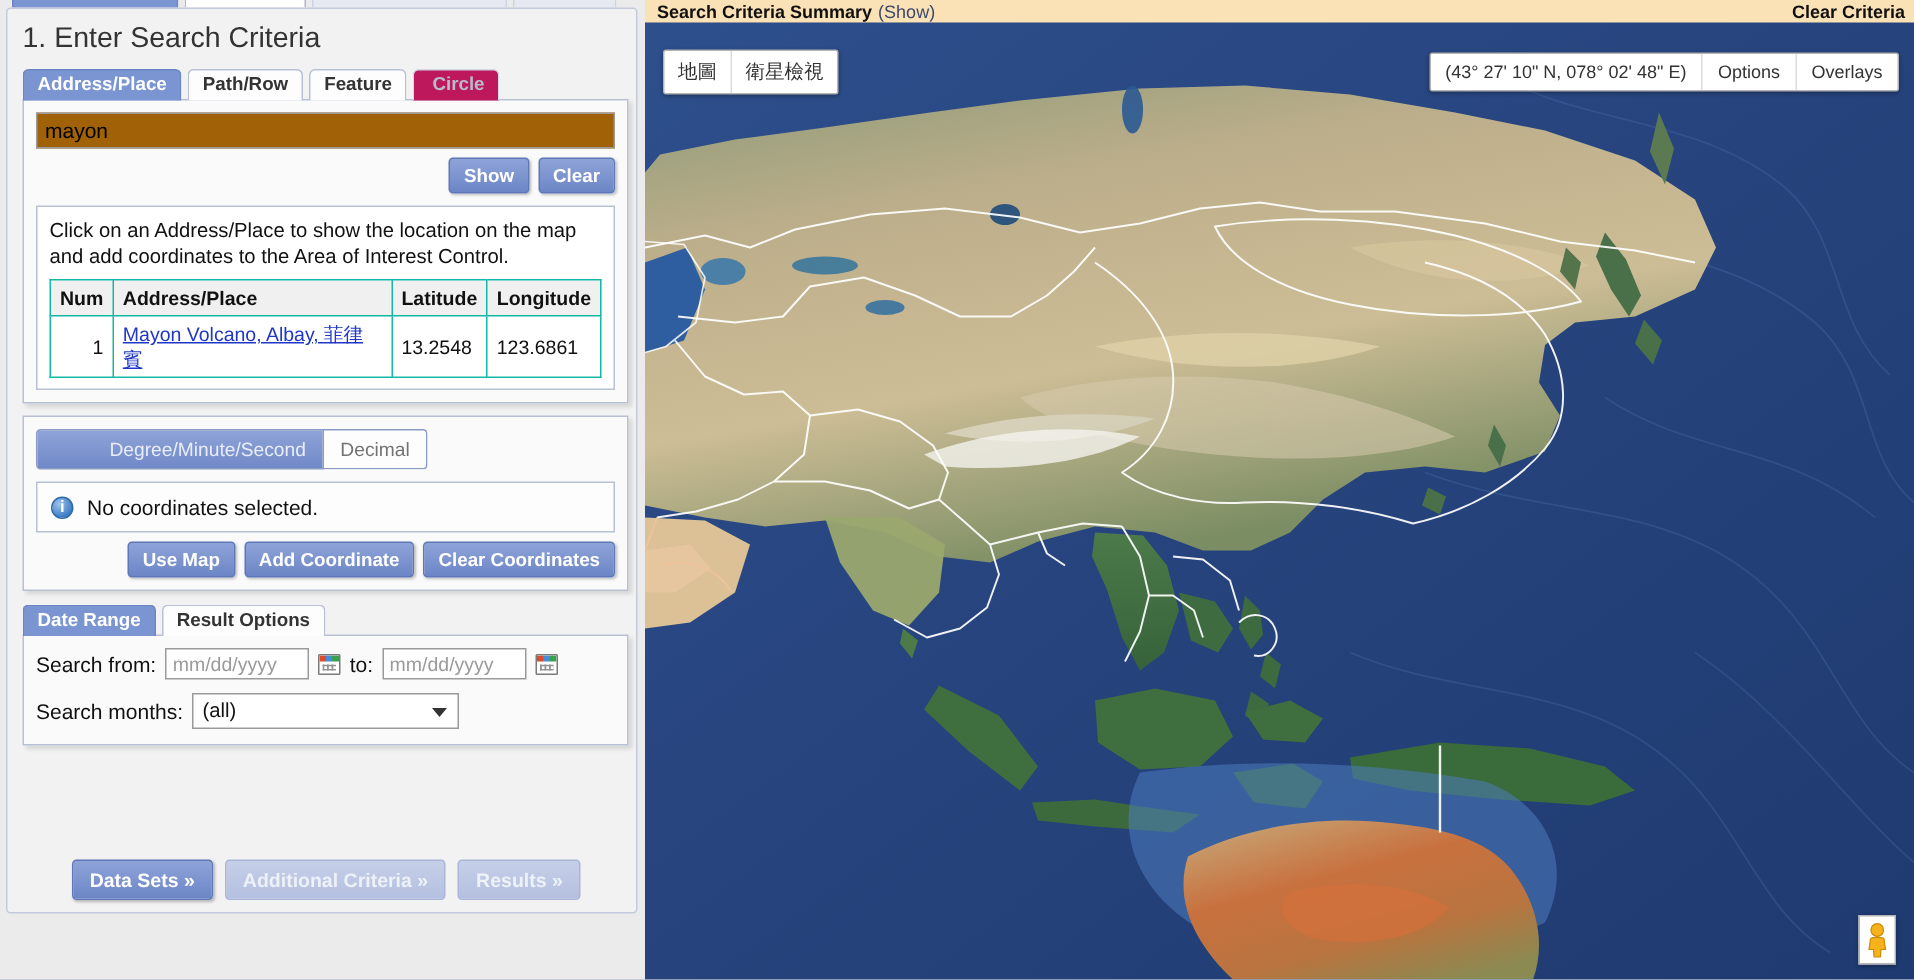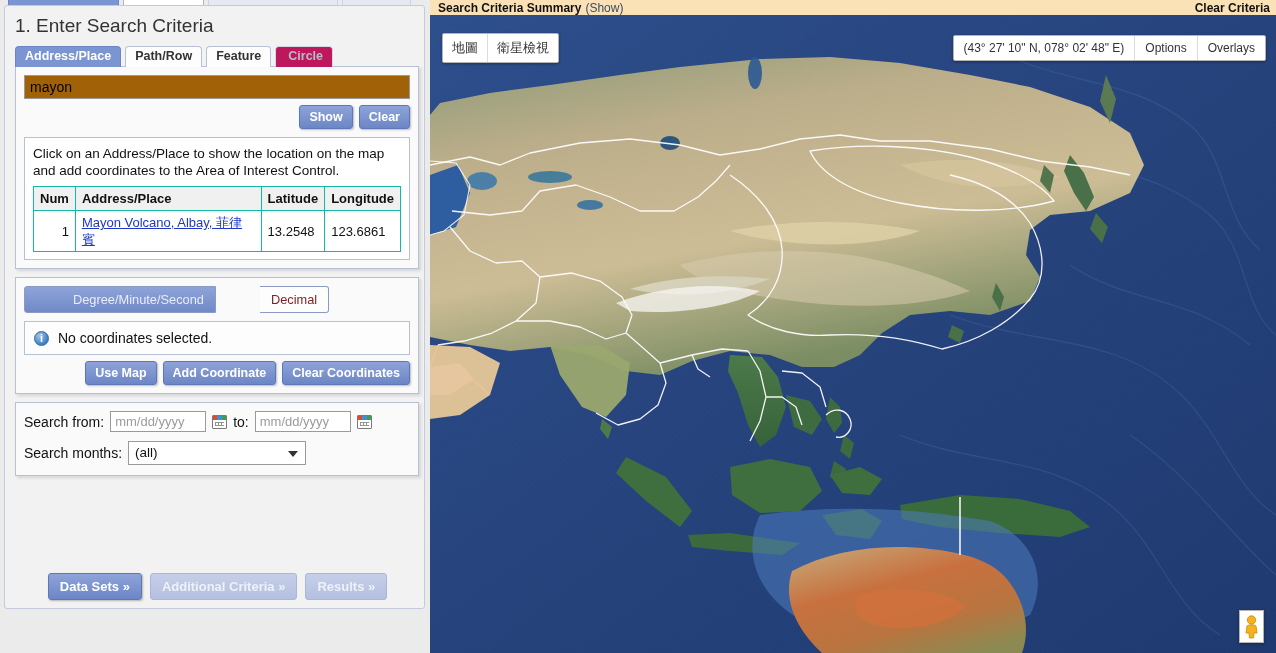--- a/index.html
+++ b/index.html
@@ -109,21 +109,21 @@
 
   
   .seg { display: flex; }
   .seg div {
     font-size: 12.8px; padding: 5px 11px;
     border: 1px solid #8a9ac4; cursor: pointer; white-space: nowrap;
   }
   .seg div:first-child { border-radius: 3px 0 0 3px; padding-left: 48px; }
   .seg div:last-child { border-radius: 0 3px 3px 0; border-left: none; }
   .seg .on { background: linear-gradient(#8ea3d8,#7089c8); color: #e9edf8; font-weight: normal; }
-  .seg .off { background: #fdfdfd; color: #7f1d1d; margin-left: 44px; }
+  .seg .off { background: #fdfdfd; color: #737373; }
 
   .coordbox {
     border: 1px solid #b8c0d4; background: #fdfdfd;
     margin-top: 8px; padding: 8px 9px;
     display: flex; align-items: center; gap: 9px;
     font-size: 14px; color: #111;
   }
   .icon-info {
     width: 15px; height: 15px; border-radius: 50%; flex: 0 0 15px;
     background: radial-gradient(circle at 35% 30%, #9fc4ee, #3f7fc4 70%);
@@ -281,20 +281,24 @@
           </div>
           <div class="btnrow">
             <button class="btn">Use Map</button>
             <button class="btn">Add Coordinate</button>
             <button class="btn">Clear Coordinates</button>
           </div>
         </div>
       </div>
 
       <div class="tabwrap">
+        <div class="tabrow">
+          <div class="tb active">Date Range</div>
+          <div class="tb">Result Options</div>
+        </div>
         <div class="tabbody">
           <div class="daterow">
             <span>Search from:</span>
             <input class="date-input" type="text" placeholder="mm/dd/yyyy" style="">
             <span class="cal-icon"></span>
             <span>to:</span>
             <input class="date-input" type="text" placeholder="mm/dd/yyyy" style="">
             <span class="cal-icon"></span>
           </div>
           <div class="daterow last">

